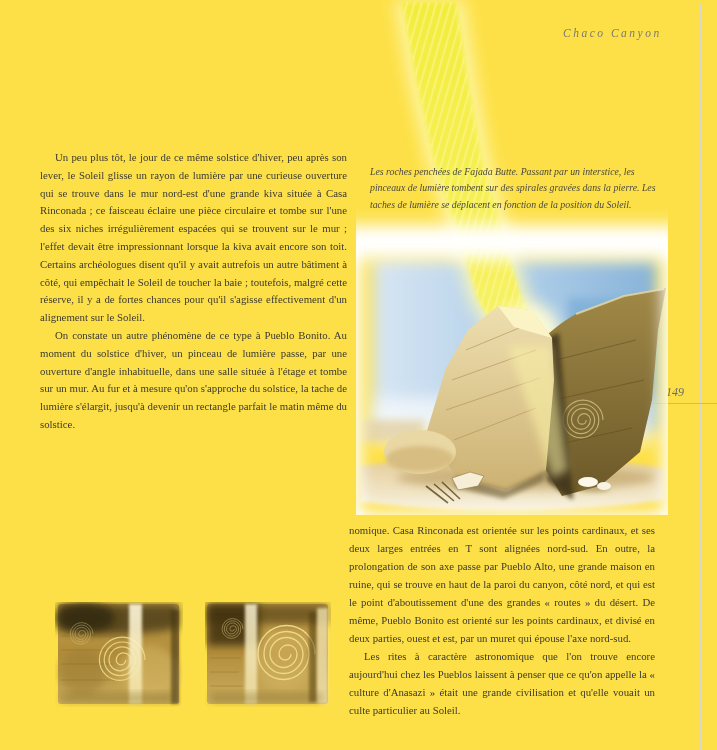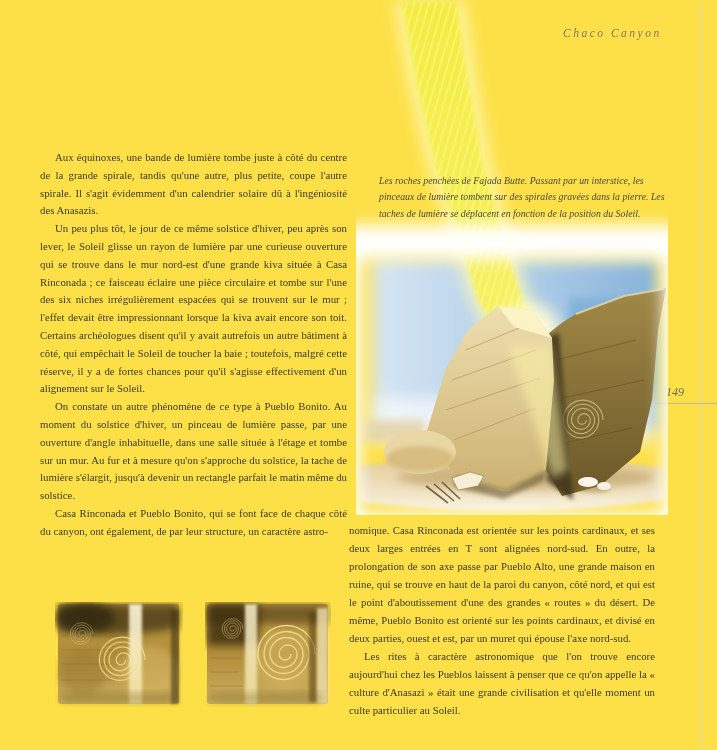--- a/index.html
+++ b/index.html
@@ -14,21 +14,21 @@
   .vrule{width:1px;background:#d8d7d1;}
   .hrule{height:1px;background:#b9b8b1;}
   .page-num{font-style:italic;font-size:12px;color:#6e6d64;}
   .body-text p{
     margin:0;text-align:justify;text-indent:15px;
     font-size:10.8px;line-height:17.8px;color:#3b3a33;
   }
   .rc-body p{line-height:18px;}
   .body-text p.noindent{text-indent:0;}
   .caption{
-    font-style:italic;font-size:9.8px;line-height:16.4px;color:#4b4940;text-align:left;margin:17px;
+    font-style:italic;font-size:9.8px;line-height:16.4px;color:#4b4940;text-align:left;margin:8px;
   }
   .fig-label{
     font-style:italic;font-size:14px;color:#3a382f;letter-spacing:.3px;white-space:nowrap;margin-top:48px;
   }
   svg{display:block;}
 </style>
 </head>
 <body>
 
 <svg width="0" height="0" style="position:absolute" aria-hidden="true">
@@ -137,24 +137,22 @@
       <ellipse cx="232" cy="482" rx="10" ry="5" fill="#fbf7ea"></ellipse>
       <ellipse cx="248" cy="486" rx="7" ry="4" fill="#f7f2e2"></ellipse>
     </g>
 
     <rect x="-12" y="242" width="336" height="288" fill="none" stroke="#ffffff" stroke-width="34" filter="url(#b8)"></rect>
   </svg>
 
   <p class="abs caption" style="left:362px;top:156px;width:300px;z-index:3;">Les roches penchées de Fajada Butte. Passant par un interstice, les pinceaux de lumière tombent sur des spirales gravées dans la pierre. Les taches de lumière se déplacent en fonction de la position du Soleil.</p>
 
   <div class="abs body-text" style="left:40px;top:149px;width:307px;">
-    <p>Aux équinoxes, une bande de lumière tombe juste à côté du centre de la grande spirale, tandis qu'une autre, plus petite, coupe l'autre spirale. Il s'agit évidemment d'un calendrier solaire dû à l'ingéniosité des Anasazis.</p>
     <p>Un peu plus tôt, le jour de ce même solstice d'hiver, peu après son lever, le Soleil glisse un rayon de lumière par une curieuse ouverture qui se trouve dans le mur nord-est d'une grande kiva située à Casa Rinconada ; ce faisceau éclaire une pièce circulaire et tombe sur l'une des six niches irrégulièrement espacées qui se trouvent sur le mur ; l'effet devait être impressionnant lorsque la kiva avait encore son toit. Certains archéologues disent qu'il y avait autrefois un autre bâtiment à côté, qui empêchait le Soleil de toucher la baie ; toutefois, malgré cette réserve, il y a de fortes chances pour qu'il s'agisse effectivement d'un alignement sur le Soleil.</p>
     <p>On constate un autre phénomène de ce type à Pueblo Bonito. Au moment du solstice d'hiver, un pinceau de lumière passe, par une ouverture d'angle inhabituelle, dans une salle située à l'étage et tombe sur un mur. Au fur et à mesure qu'on s'approche du solstice, la tache de lumière s'élargit, jusqu'à devenir un rectangle parfait le matin même du solstice.</p>
-    <p>Casa Rinconada et Pueblo Bonito, qui se font face de chaque côté du canyon, ont également, de par leur structure, un caractère astro-</p>
   </div>
 
 
   <svg class="abs" style="left:55px;top:602px;" width="128" height="106" viewBox="0 0 128 106">
     <defs>
       <filter id="fb2" x="-40%" y="-40%" width="180%" height="180%">
           <feGaussianBlur stdDeviation="1.6"></feGaussianBlur>
         </filter>
       <filter id="fb5" x="-60%" y="-60%" width="220%" height="220%">
           <feGaussianBlur stdDeviation="4.5"></feGaussianBlur>
@@ -211,16 +209,16 @@
     <rect x="104" y="10" width="8" height="90" fill="#4a390f" opacity=".5" filter="url(#gb2)"></rect>
     <rect x="112" y="6" width="11" height="96" fill="#efe0ac" opacity=".8" filter="url(#gb2)"></rect>
     <rect x="5" y="92" width="112" height="8" fill="#6b5315" opacity=".4" filter="url(#gb5)"></rect>
   </svg>
 
   <div class="abs fig-label" style="left:57px;top:711px;">Solstice d'été à midi</div>
   <div class="abs fig-label" style="left:207px;top:711px;">Solstice d'hiver à cette</div>
 
   <div class="abs body-text rc-body" style="left:349px;top:521px;width:306px;">
     <p class="noindent">nomique. Casa Rinconada est orientée sur les points cardinaux, et ses deux larges entrées en T sont alignées nord-sud. En outre, la prolongation de son axe passe par Pueblo Alto, une grande maison en ruine, qui se trouve en haut de la paroi du canyon, côté nord, et qui est le point d'aboutissement d'une des grandes « routes » du désert. De même, Pueblo Bonito est orienté sur les points cardinaux, et divisé en deux parties, ouest et est, par un muret qui épouse l'axe nord-sud.</p>
-    <p>Les rites à caractère astronomique que l'on trouve encore aujourd'hui chez les Pueblos laissent à penser que ce qu'on appelle la « culture d'Anasazi » était une grande civilisation et qu'elle moment un culte particulier au Soleil.</p>
+    <p>Les rites à caractère astronomique que l'on trouve encore aujourd'hui chez les Pueblos laissent à penser que ce qu'on appelle la « culture d'Anasazi » était une grande civilisation et qu'elle vouait un culte particulier au Soleil.</p>
   </div>
 
 </div>
 
 </body></html>

